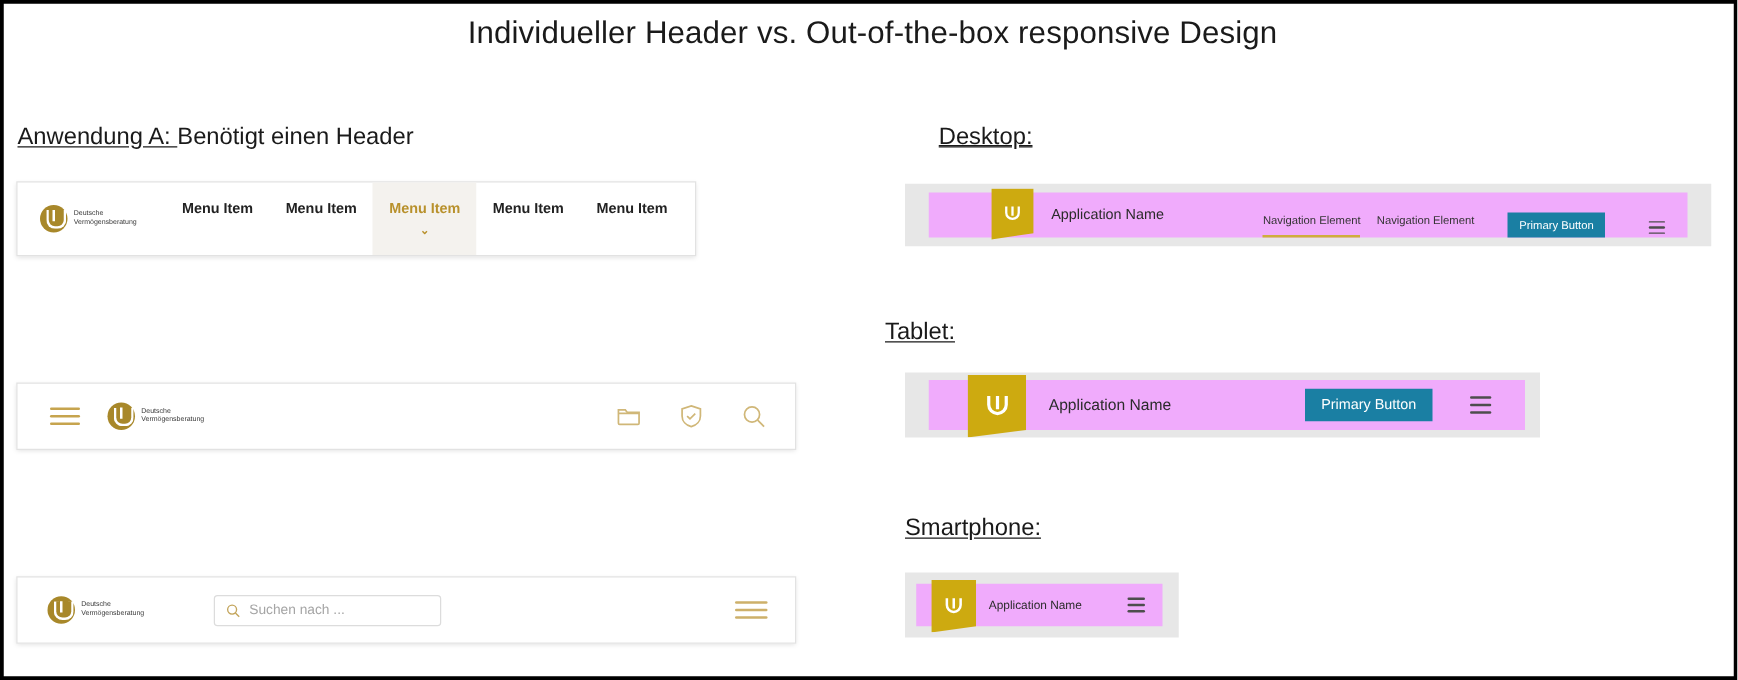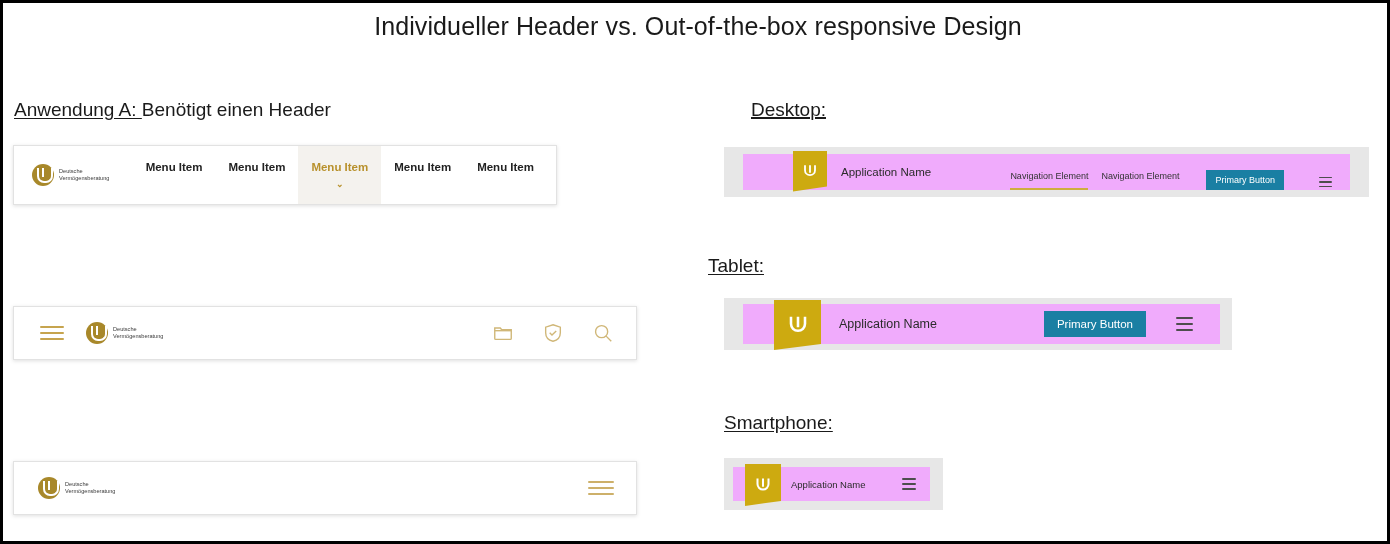--- a/index.html
+++ b/index.html
@@ -286,20 +286,27 @@
   </div>
 
   <div class="mock-card" id="headerC">
     <div class="hdr-inner">
       <div class="logo-block">
         <span class="logo-round"></span>
         <span class="logo-text">
           <span>Deutsche</span><br>
           <span>Vermögensberatung</span>
         </span>
+      </div>
+      <div class="search-box">
+        <svg width="13" height="13" viewBox="0 0 24 24" fill="none" stroke="#c3a55c" stroke-width="2">
+          <circle cx="10.5" cy="10.5" r="6.6"></circle>
+          <path d="M15.4 15.4L21 21"></path>
+        </svg>
+        <span class="sp">Suchen nach ...</span>
       </div>
       <span class="burger-c">
         <span></span>
         <span></span>
         <span></span>
       </span>
     </div>
   </div>
 
   <div class="section-heading" style="left:748px; top:96px;text-decoration:underline;">

